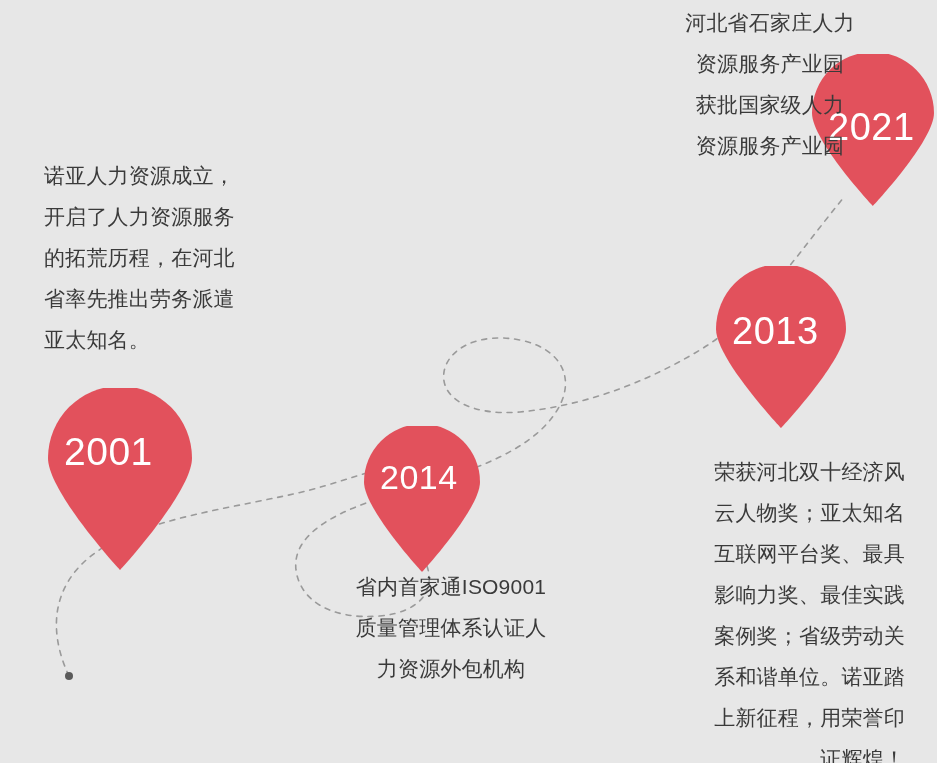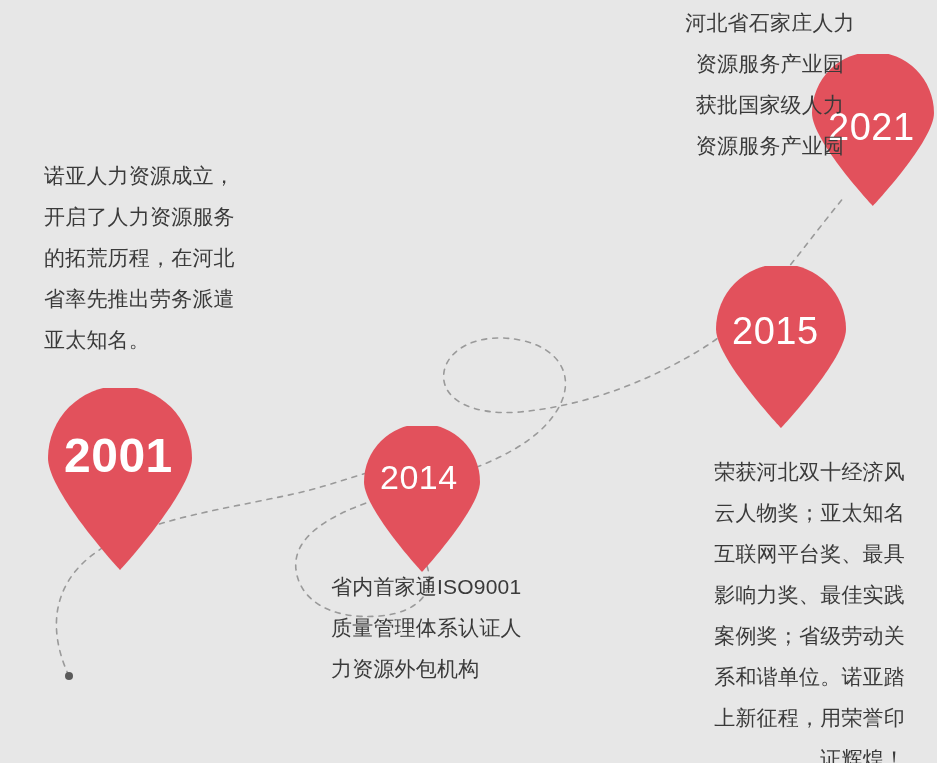--- a/index.html
+++ b/index.html
@@ -91,41 +91,41 @@
   <div class="note" style="left:44px; top:155px; width:230px;">诺亚人力资源成立，
 开启了人力资源服务
 的拓荒历程，在河北
 省率先推出劳务派遣
 亚太知名。</div>
 
   <div class="pin" style="left:48px; top:388px; width:144px; height:182px;">
     <svg class="pin-shape" viewBox="0 0 144 182" xmlns="http://www.w3.org/2000/svg">
       <path d="M72 182 C 72 182, 144 104, 144 70 A 72 72 0 1 0 0 70 C 0 104, 72 182, 72 182 Z" fill="#e2515c"></path>
     </svg>
-    <div class="pin-year" style="top:44px; font-size:48px;font-weight:bold;">2001</div>
+    <div class="pin-year" style="top:44px; font-size:39px;">2001</div>
   </div>
 
   <div class="pin" style="left:364px; top:426px; width:116px; height:146px;">
     <svg class="pin-shape" viewBox="0 0 116 146" xmlns="http://www.w3.org/2000/svg">
       <path d="M58 146 C 58 146, 116 83, 116 56 A 58 58 0 1 0 0 56 C 0 83, 58 146, 58 146 Z" fill="#e2515c"></path>
     </svg>
     <div class="pin-year" style="top:34px; font-size:34px;">2014</div>
   </div>
 
-  <div class="note" style="left:331px; top:566px; width:240px;">省内首家通ISO9001
+  <div class="note" style="left:331px; top:566px; width:240px;text-align:center;">省内首家通ISO9001
 质量管理体系认证人
 力资源外包机构</div>
 
 
 
   <div class="pin" style="left:716px; top:266px; width:130px; height:162px;">
     <svg class="pin-shape" viewBox="0 0 130 162" xmlns="http://www.w3.org/2000/svg">
       <path d="M65 162 C 65 162, 130 93, 130 63 A 65 65 0 1 0 0 63 C 0 93, 65 162, 65 162 Z" fill="#e2515c"></path>
     </svg>
-    <div class="pin-year" style="top:46px; font-size:38px;">2015</div>
+    <div class="pin-year" style="top:46px; font-size:38px;">2013</div>
   </div>
 
   <div class="note" style="left:665px; top:451px; width:240px;text-align:right;">荣获河北双十经济风
 云人物奖；亚太知名
 互联网平台奖、最具
 影响力奖、最佳实践
 案例奖；省级劳动关
 系和谐单位。诺亚踏
 上新征程，用荣誉印
 证辉煌！</div>

